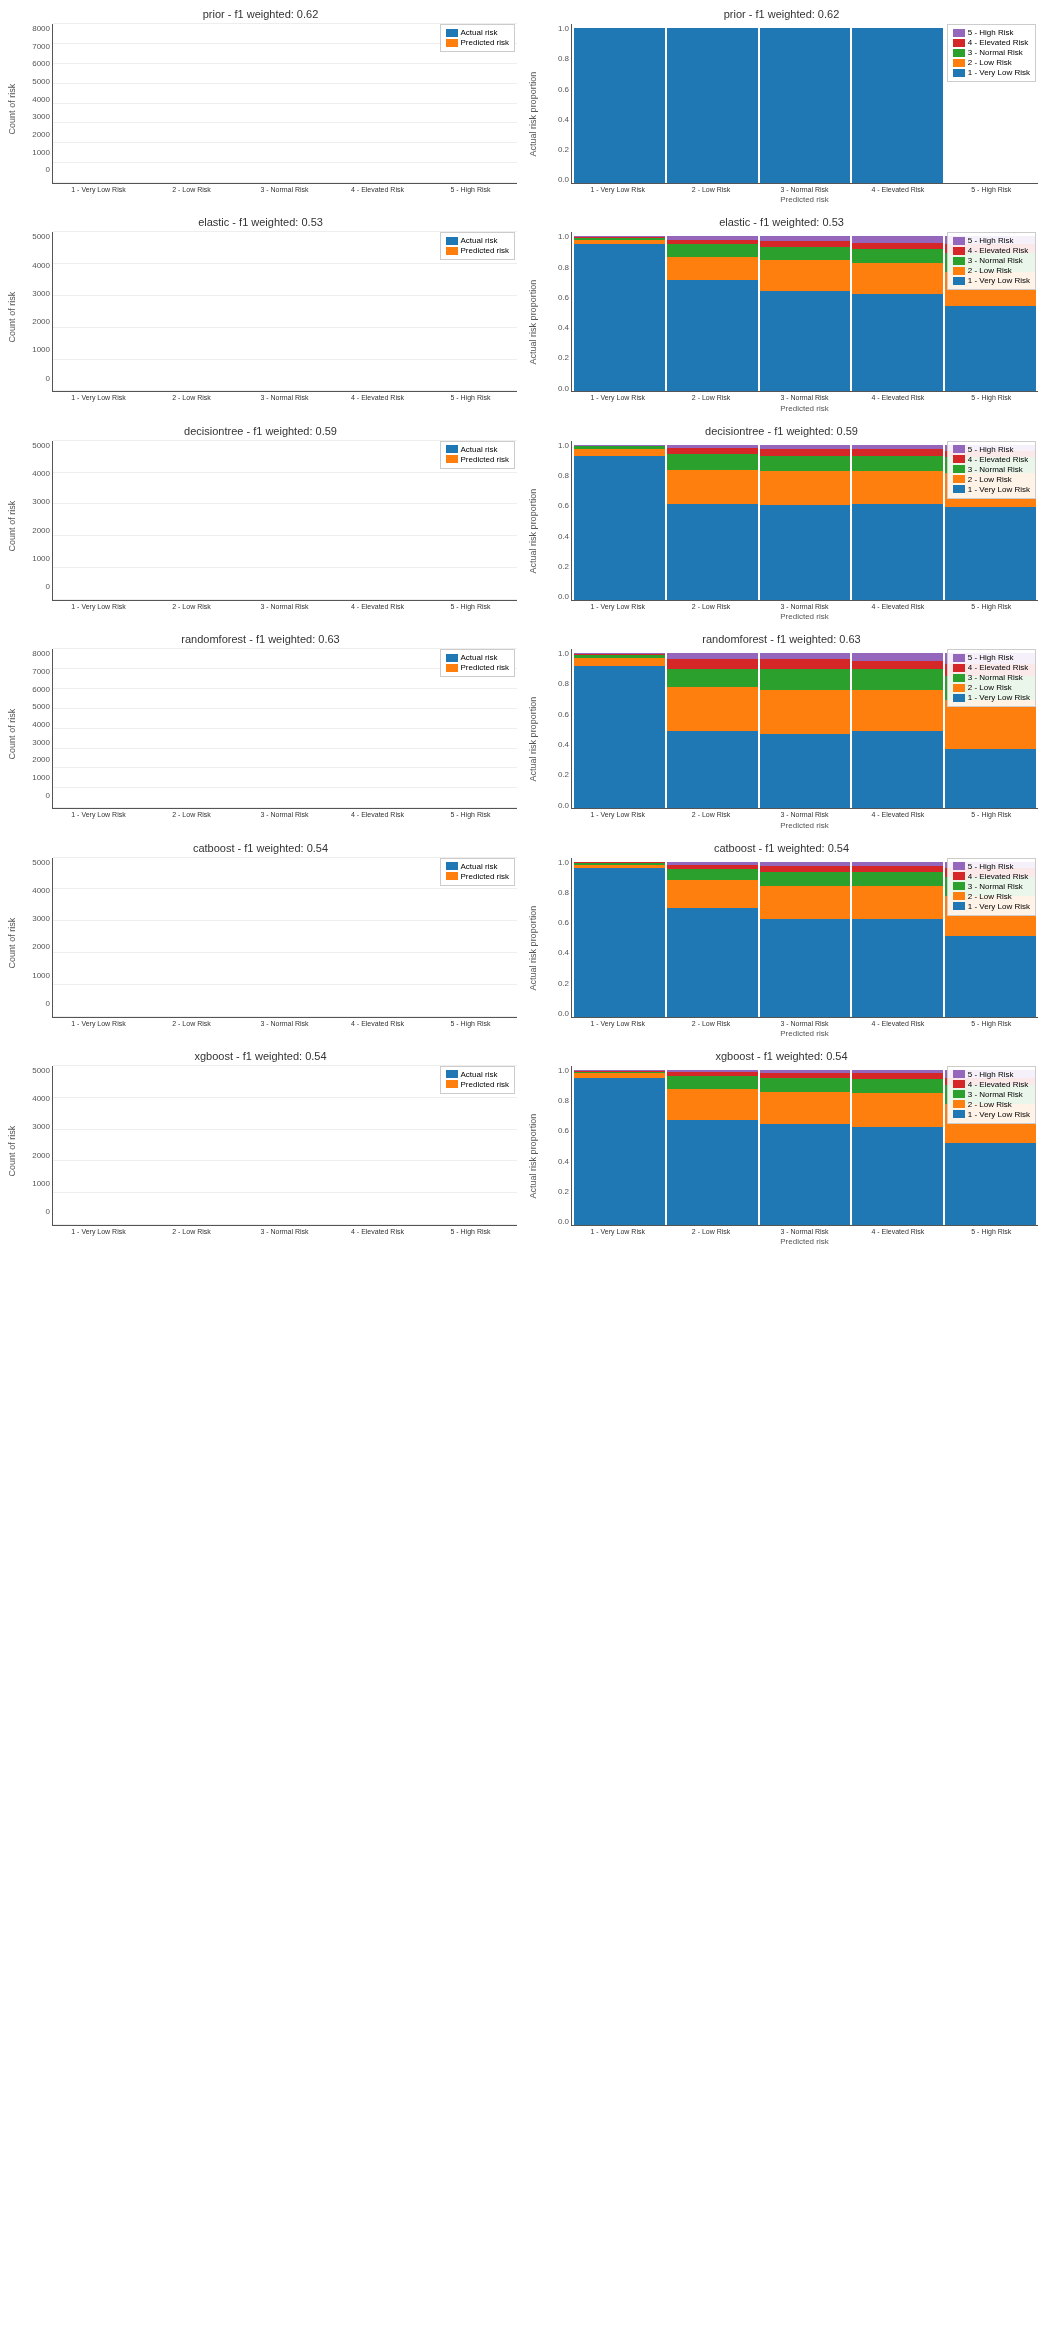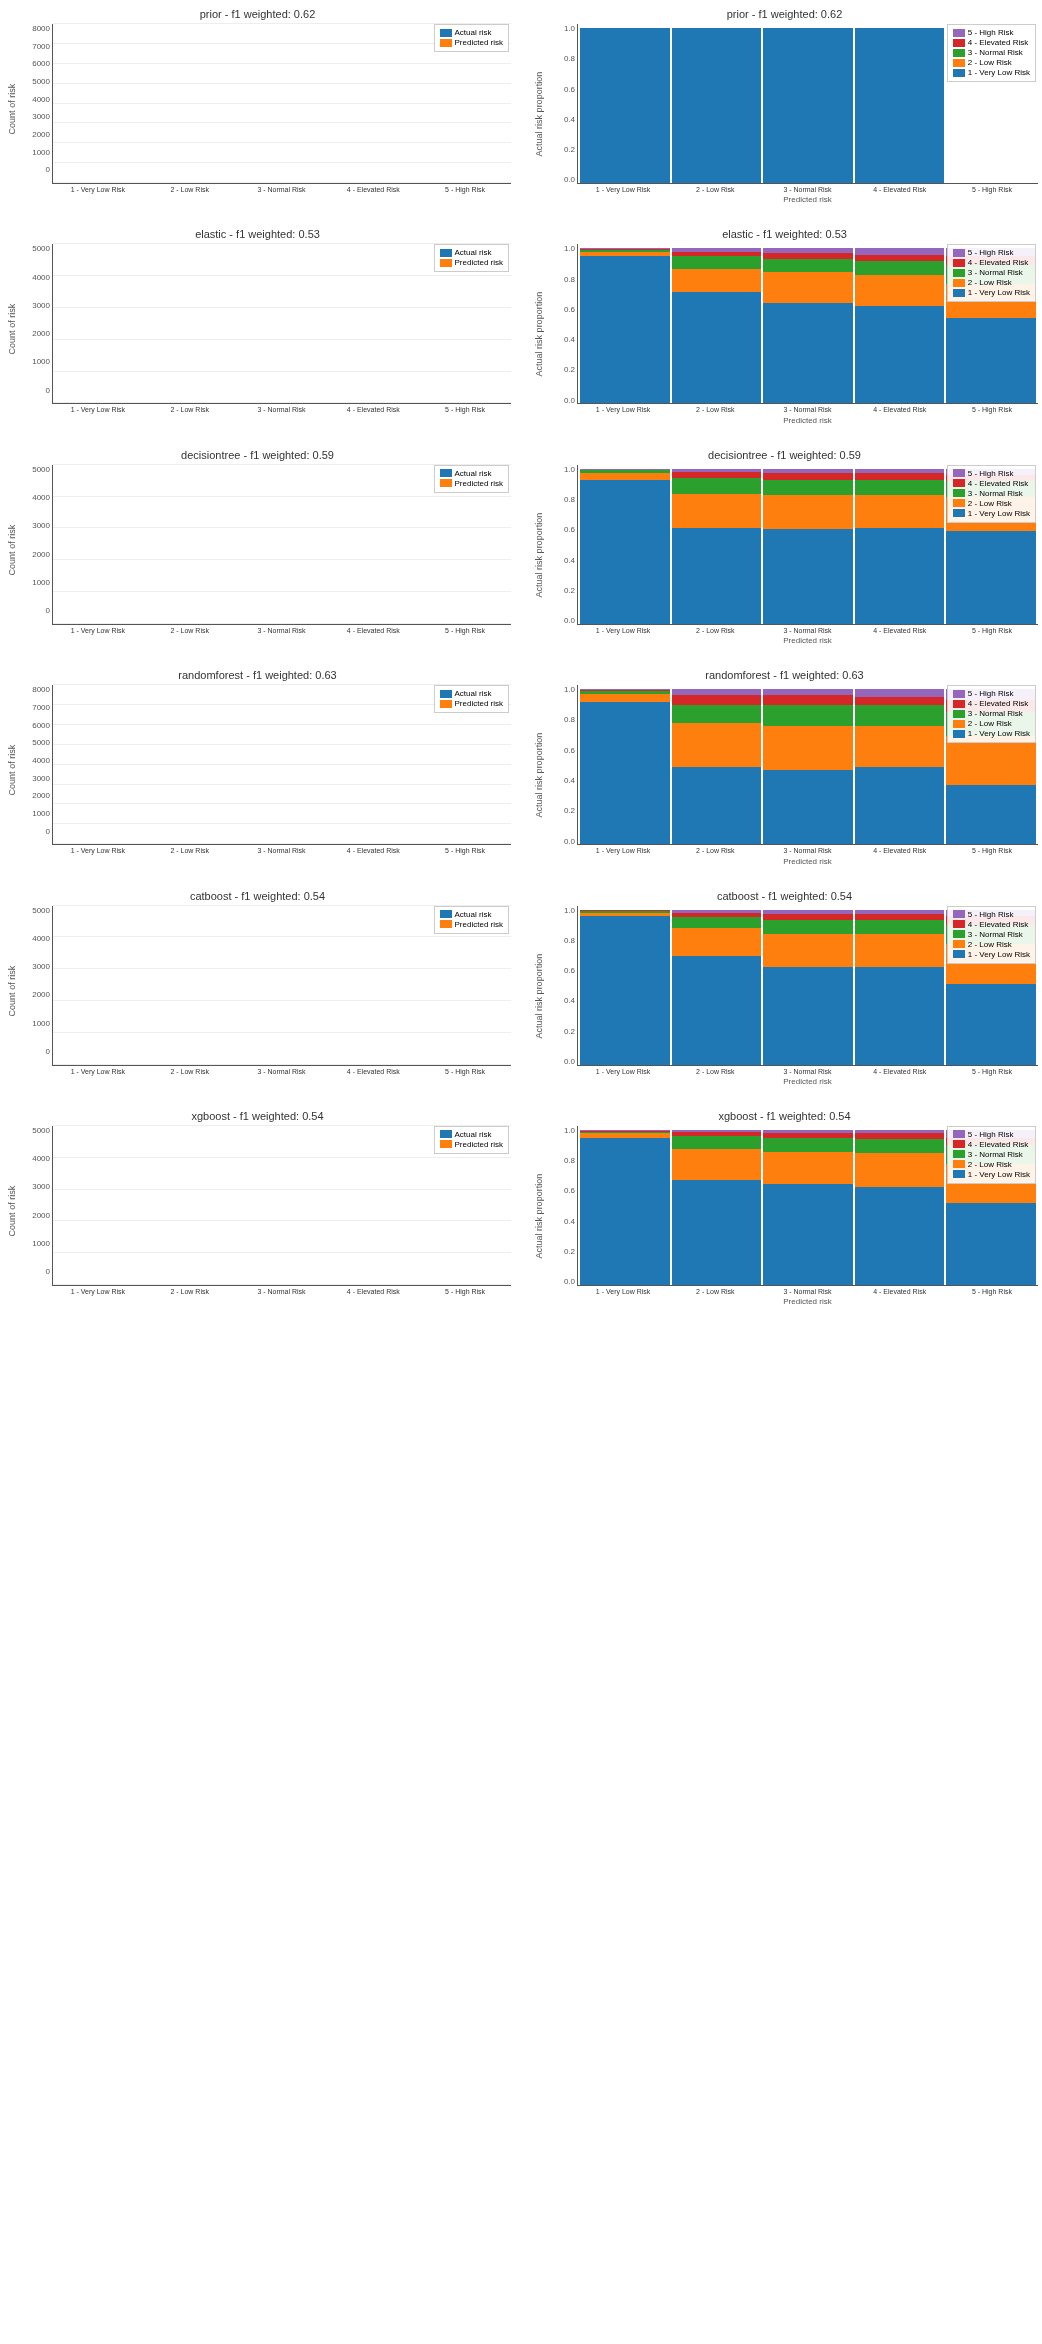--- a/index.html
+++ b/index.html
@@ -4,21 +4,21 @@
   <style>
     * { box-sizing: border-box; margin: 0; padding: 0; }
     body {
       background: white;
       font-family: Arial, sans-serif;
       width: 1042px;
     }
     .grid {
       display: grid;
       grid-template-columns: 1fr 1fr;
-      gap: 12px;
+      gap: 0;
     }
     .chart-container {
       padding: 8px 4px 4px 4px;
       position: relative;
     }
     .chart-title {
       text-align: center;
       font-size: 11px;
       font-weight: normal;
       margin-bottom: 4px;

